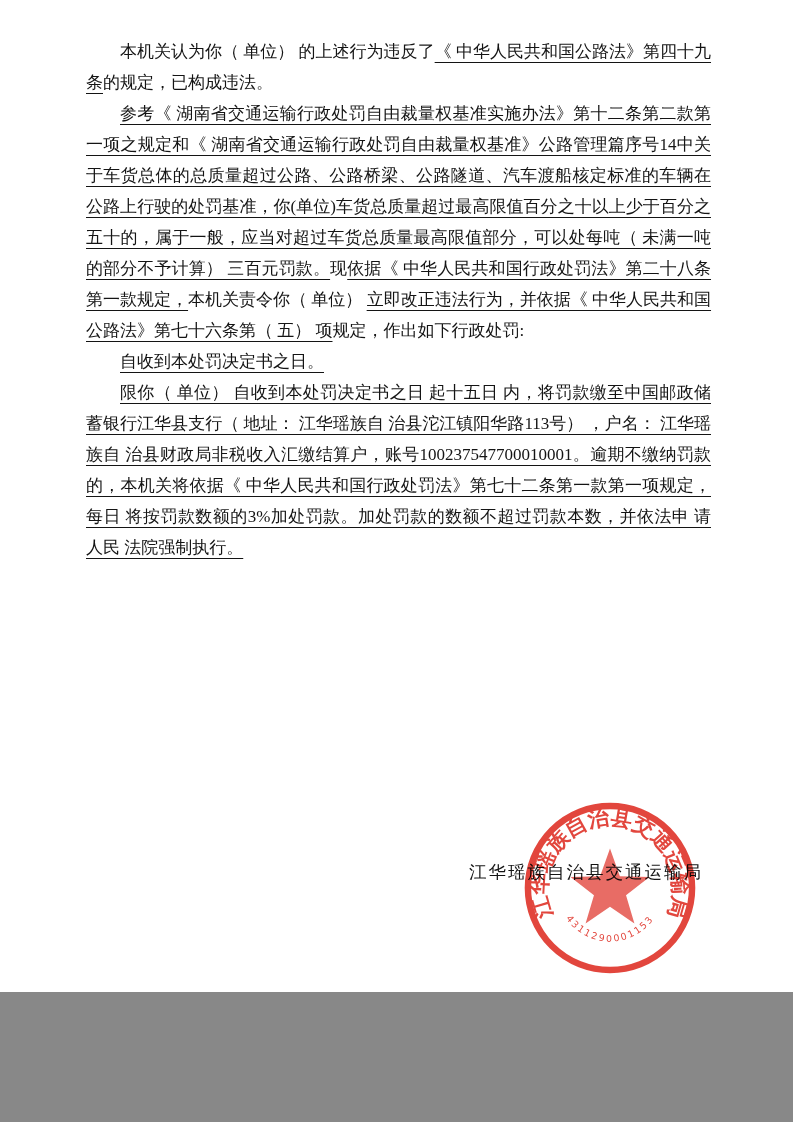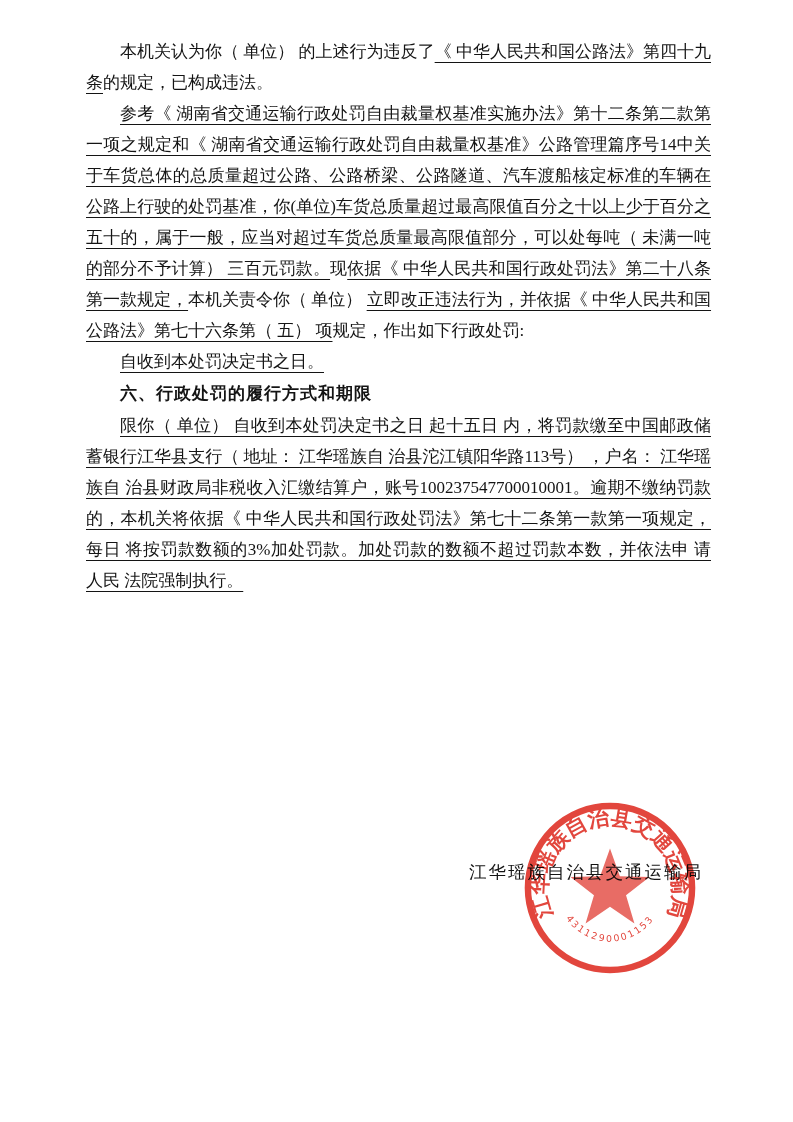--- a/index.html
+++ b/index.html
@@ -1,18 +1,18 @@
 <!DOCTYPE html>
 <html style="--seal-color: #e0382e;"><head>
 <meta charset="utf-8">
 <style>
   html,body{margin:0;padding:0;background:#888;}
   .page{
     position:relative;
-    width:793px;height:1122px;
+    width:793px;height:992px;
     margin:0 auto;
     background:#ffffff;
     font-family:"Liberation Serif","DejaVu Serif",serif;
     color:#141414;
     overflow:hidden;
   }
   .body-text{
     position:absolute;
     left:86px;top:36px;width:625px;
     font-size:17px;line-height:31px;
@@ -67,21 +67,20 @@
 </style>
 </head>
 <body>
 
 <div class="page">
 
   <div class="body-text">
       <p class="para"><span>本机关认为你（ 单位） 的上述行为违反了</span><span class="u">《 中华人民共和国公路法》第四十九条</span><span>的规定，已构成违法。</span></p>
       <p class="para"><span class="u">参考《 湖南省交通运输行政处罚自由裁量权基准实施办法》第十二条第二款第一项之规定和《 湖南省交通运输行政处罚自由裁量权基准》公路管理篇序号14中关于车货总体的总质量超过公路、公路桥梁、公路隧道、汽车渡船核定标准的车辆在公路上行驶的处罚基准，你(单位)车货总质量超过最高限值百分之十以上少于百分之五十的，属于一般，应当对超过车货总质量最高限值部分，可以处每吨（ 未满一吨的部分不予计算） 三百元罚款。</span><span>现</span><span class="u">依据《 中华人民共和国行政处罚法》第二十八条第一款规定，</span><span>本机关责令你（ 单位） </span><span class="u">立即改正违法行为，并依据《 中华人民共和国公路法》第七十六条第（ 五） 项</span><span>规定，作出如下行政处罚:</span></p>
       <p class="para"><span class="u">自收到本处罚决定书之日。</span></p>
-      <div class="heading">六、行政处罚的履行方式和期限</div>
       <p class="para"><span class="u">限你（ 单位） 自收到本处罚决定书之日 起十五日 内，将罚款缴至中国邮政储蓄银行江华县支行（ 地址： 江华瑶族自 治县沱江镇阳华路113号） ，户名： 江华瑶族自 治县财政局非税收入汇缴结算户，账号100237547700010001。逾期不缴纳罚款的，本机关将依据《 中华人民共和国行政处罚法》第七十二条第一款第一项规定，每日 将按罚款数额的3%加处罚款。加处罚款的数额不超过罚款本数，并依法申 请人民 法院强制执行。</span></p>
     </div>
 
   <div class="signature">江华瑶族自治县交通运输局</div>
 
   <div class="seal">
     <svg viewBox="0 0 180 180">
       <circle class="ring" cx="90" cy="90" r="83"></circle>
       <polygon class="star" points="90,50 100,78.2 129.9,79 106.2,97.3 114.7,126 90,109 65.3,126 73.8,97.3 50.1,79 80,78.2"></polygon>
       <path id="sealTopArc" d="M 34.6,122 A 64,64 0 1 1 145.4,122" fill="none"></path>

